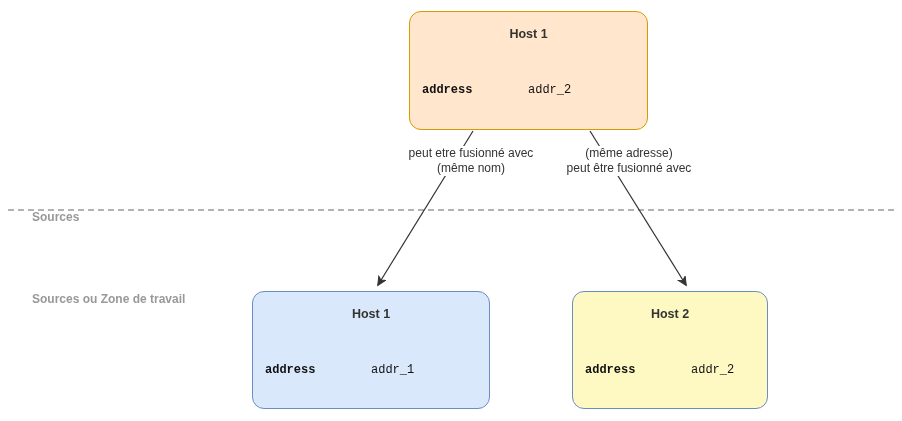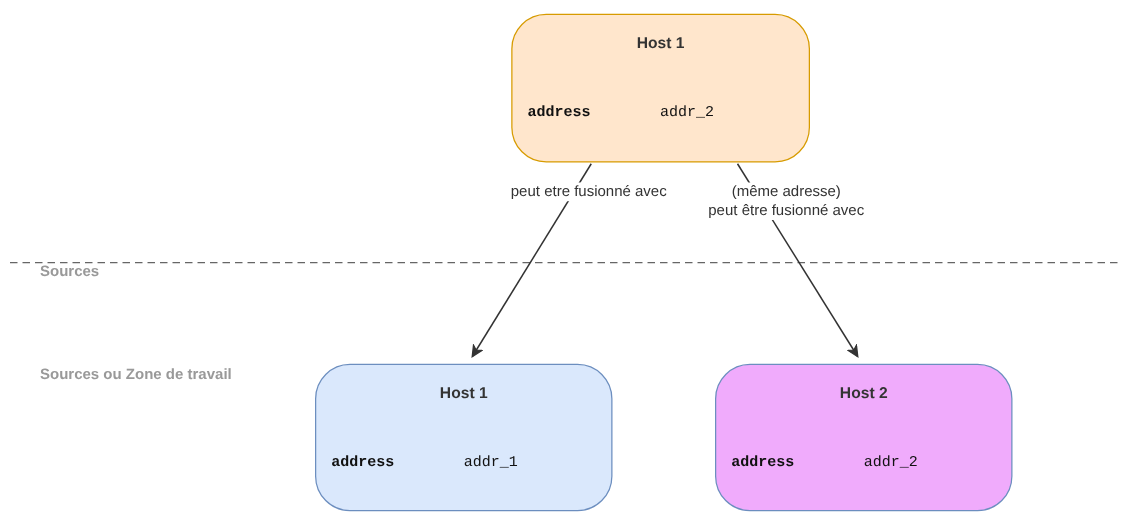--- a/index.html
+++ b/index.html
@@ -15,39 +15,39 @@
   }
 
   .edge-layer {
     position: absolute;
     left: 0; top: 0;
     width: 902px; height: 421px;
   }
 
   .node {
     position: absolute;
-    border-radius: 28px;
+    border-radius: 12px;
     border: 1.4px solid;
   }
   .node-source {
     left: 409px; top: 11px;
     width: 239px; height: 119px;
     background: #ffe6cc;
     border-color: #d79b00;
   }
   .node-staging-1 {
     left: 252px; top: 291px;
     width: 238px; height: 118px;
     background: #dae8fc;
     border-color: #6c8ebf;
   }
   .node-staging-2 {
     left: 572px; top: 291px;
-    width: 238px; height: 118px;
-    background: #f0abfc;
+    width: 196px; height: 118px;
+    background: #fef9c3;
     border-color: #6c8ebf;
   }
 
   .node-title {
     position: absolute;
     top: 15px; left: 0; right: 0;
     text-align: center;
     font-size: 12.5px;
     font-weight: bold;
     color: #333333;
@@ -111,20 +111,21 @@
     <line x1="8" y1="210" x2="894" y2="210" stroke="#666666" stroke-width="1" stroke-dasharray="6,4"></line>
     <line x1="473" y1="131" x2="378" y2="285" stroke="#333333" stroke-width="1.2" marker-end="url(#arrowhead)"></line>
     <line x1="590" y1="131" x2="686" y2="285" stroke="#333333" stroke-width="1.2" marker-end="url(#arrowhead)"></line>
   </svg>
 
   <div class="section-label sources">Sources</div>
   <div class="section-label staging">Sources ou Zone de travail</div>
 
   <div class="edge-label left">
     <div>peut etre fusionné avec</div>
+    <div>(même nom)</div>
   </div>
   <div class="edge-label right">
     <div>(même adresse)</div>
     <div>peut être fusionné avec</div>
   </div>
 
   <div class="node node-source">
     <div class="node-title">Host 1</div>
     <div class="node-field">
       <span class="field-label">address</span>

